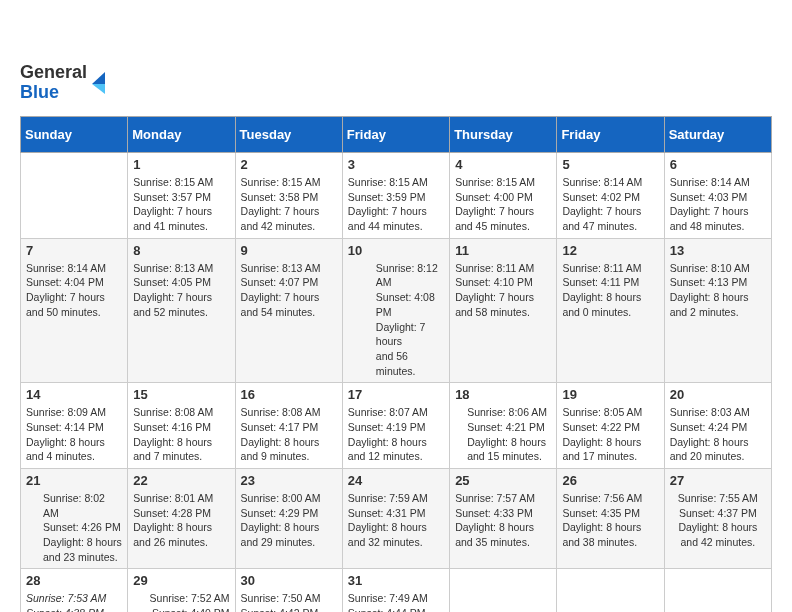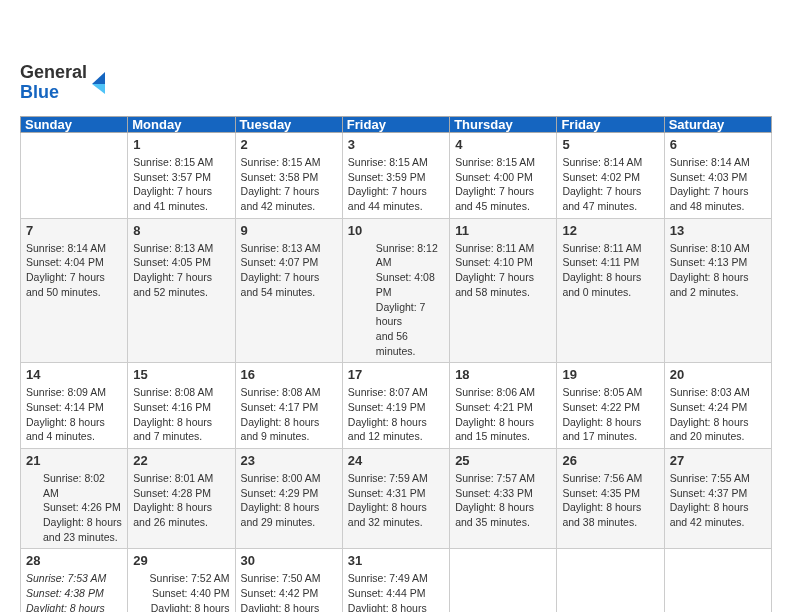--- a/index.html
+++ b/index.html
@@ -35,21 +35,21 @@
       color: #555;
     }
     .calendar {
       width: 100%;
       border-collapse: collapse;
       font-size: 11px;
     }
     .calendar th {
       background-color: #1565c0;
       color: #fff;
-      padding: 0 4px;
+      padding: 10px 4px;
       text-align: left;
       font-size: 13px;
       font-weight: bold;
       border: 1px solid #aaa;
     }
     .calendar td {
       border: 1px solid #ccc;
       vertical-align: top;
       padding: 4px 5px;
       width: calc(100% / 7);
@@ -227,21 +227,21 @@
         </td>
         <td>
           <div class="day-number">17</div>
           <div class="day-info" style="white-space: pre-line;">Sunrise: 8:07 AM
 Sunset: 4:19 PM
 Daylight: 8 hours
 and 12 minutes.</div>
         </td>
         <td>
           <div class="day-number">18</div>
-          <div class="day-info" style="white-space: pre-line;">Sunrise: 8:06 AM
+          <div class="day-info" style="white-space: pre-line; margin-left: 12px;">Sunrise: 8:06 AM
 Sunset: 4:21 PM
 Daylight: 8 hours
 and 15 minutes.</div>
         </td>
         <td>
           <div class="day-number">19</div>
           <div class="day-info" style="white-space: pre-line;">Sunrise: 8:05 AM
 Sunset: 4:22 PM
 Daylight: 8 hours
 and 17 minutes.</div>
@@ -292,21 +292,21 @@
         </td>
         <td>
           <div class="day-number">26</div>
           <div class="day-info" style="white-space: pre-line;">Sunrise: 7:56 AM
 Sunset: 4:35 PM
 Daylight: 8 hours
 and 38 minutes.</div>
         </td>
         <td>
           <div class="day-number">27</div>
-          <div class="day-info" style="white-space: pre-line;">Sunrise: 7:55 AM
+          <div class="day-info" style="white-space: pre-line; text-align: center;">Sunrise: 7:55 AM
 Sunset: 4:37 PM
 Daylight: 8 hours
 and 42 minutes.</div>
         </td>
       </tr>
       <tr class="row-white">
         <td>
           <div class="day-number">28</div>
           <div class="day-info" style="white-space: pre-line; font-style: italic;">Sunrise: 7:53 AM
 Sunset: 4:38 PM

